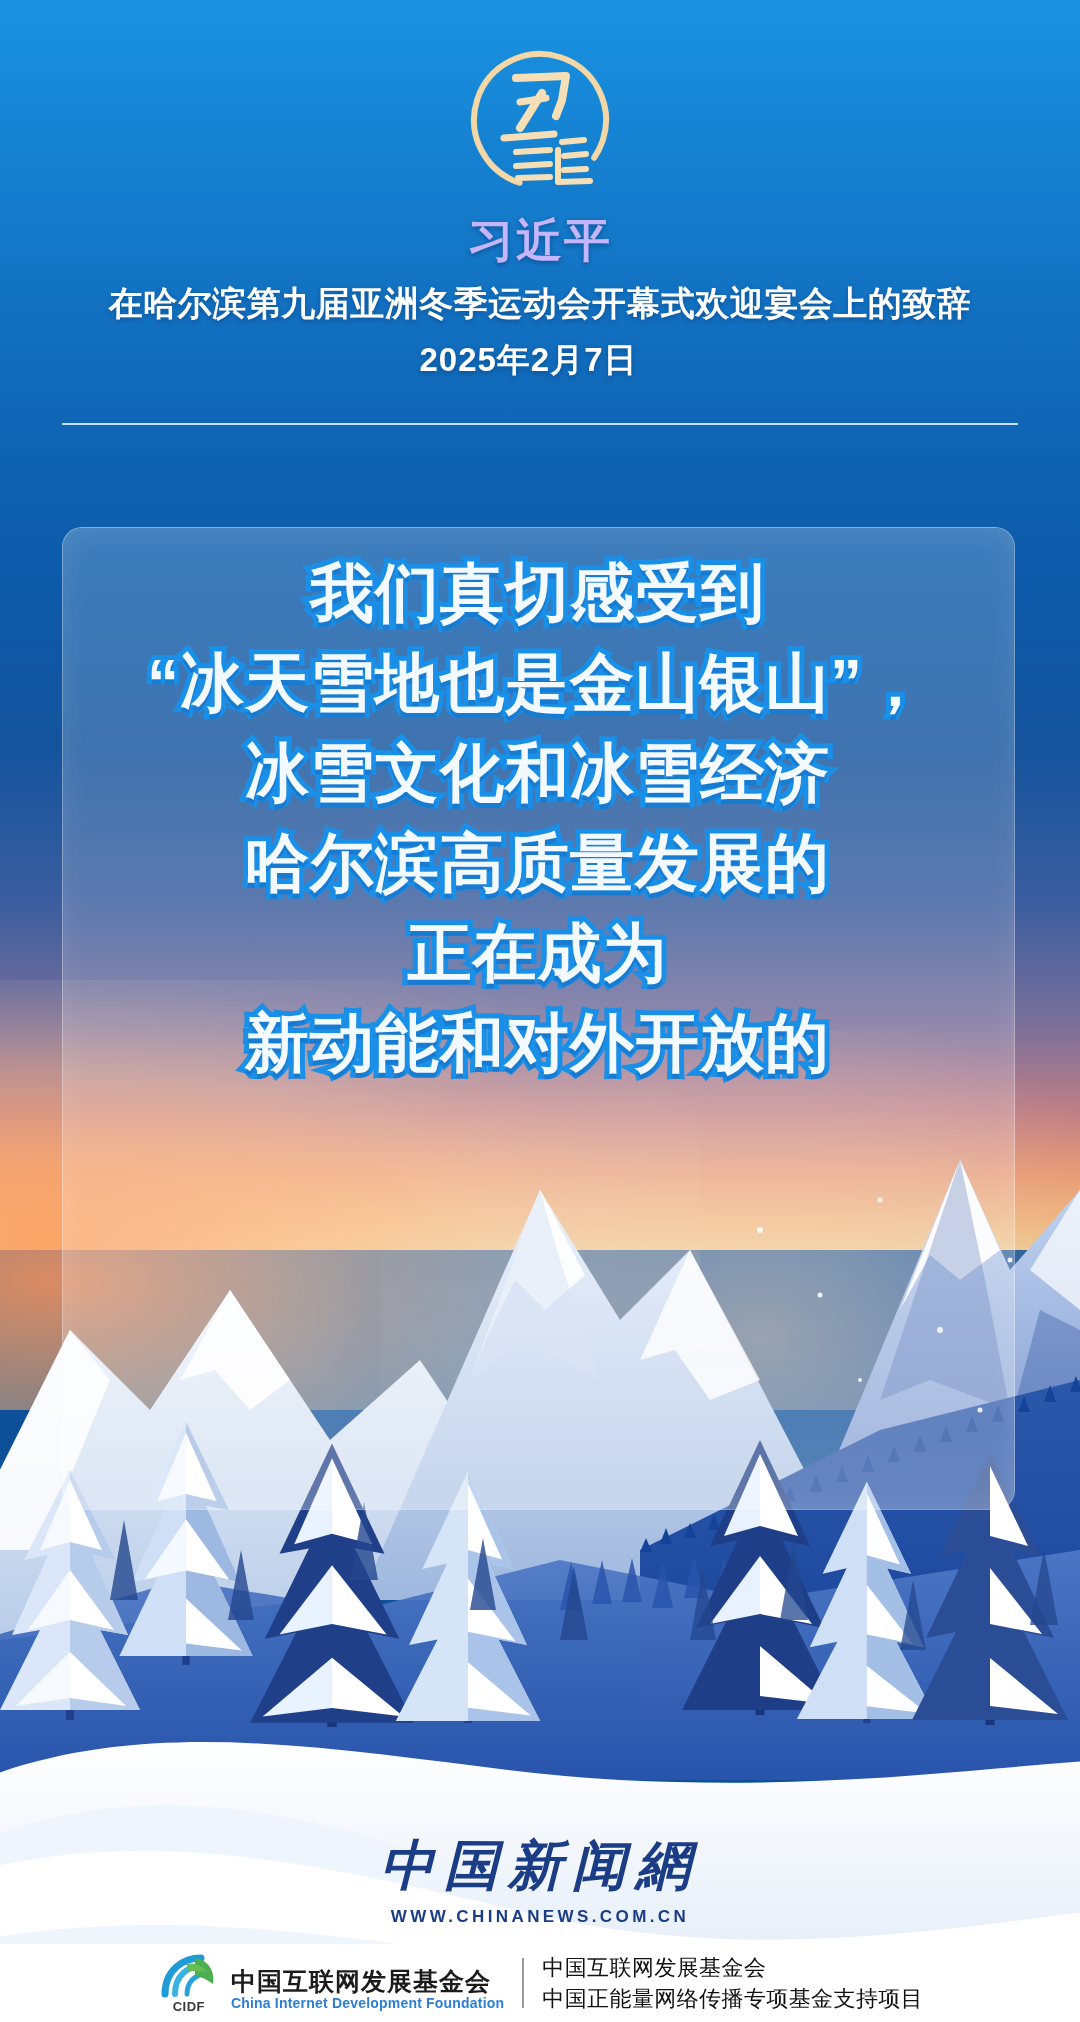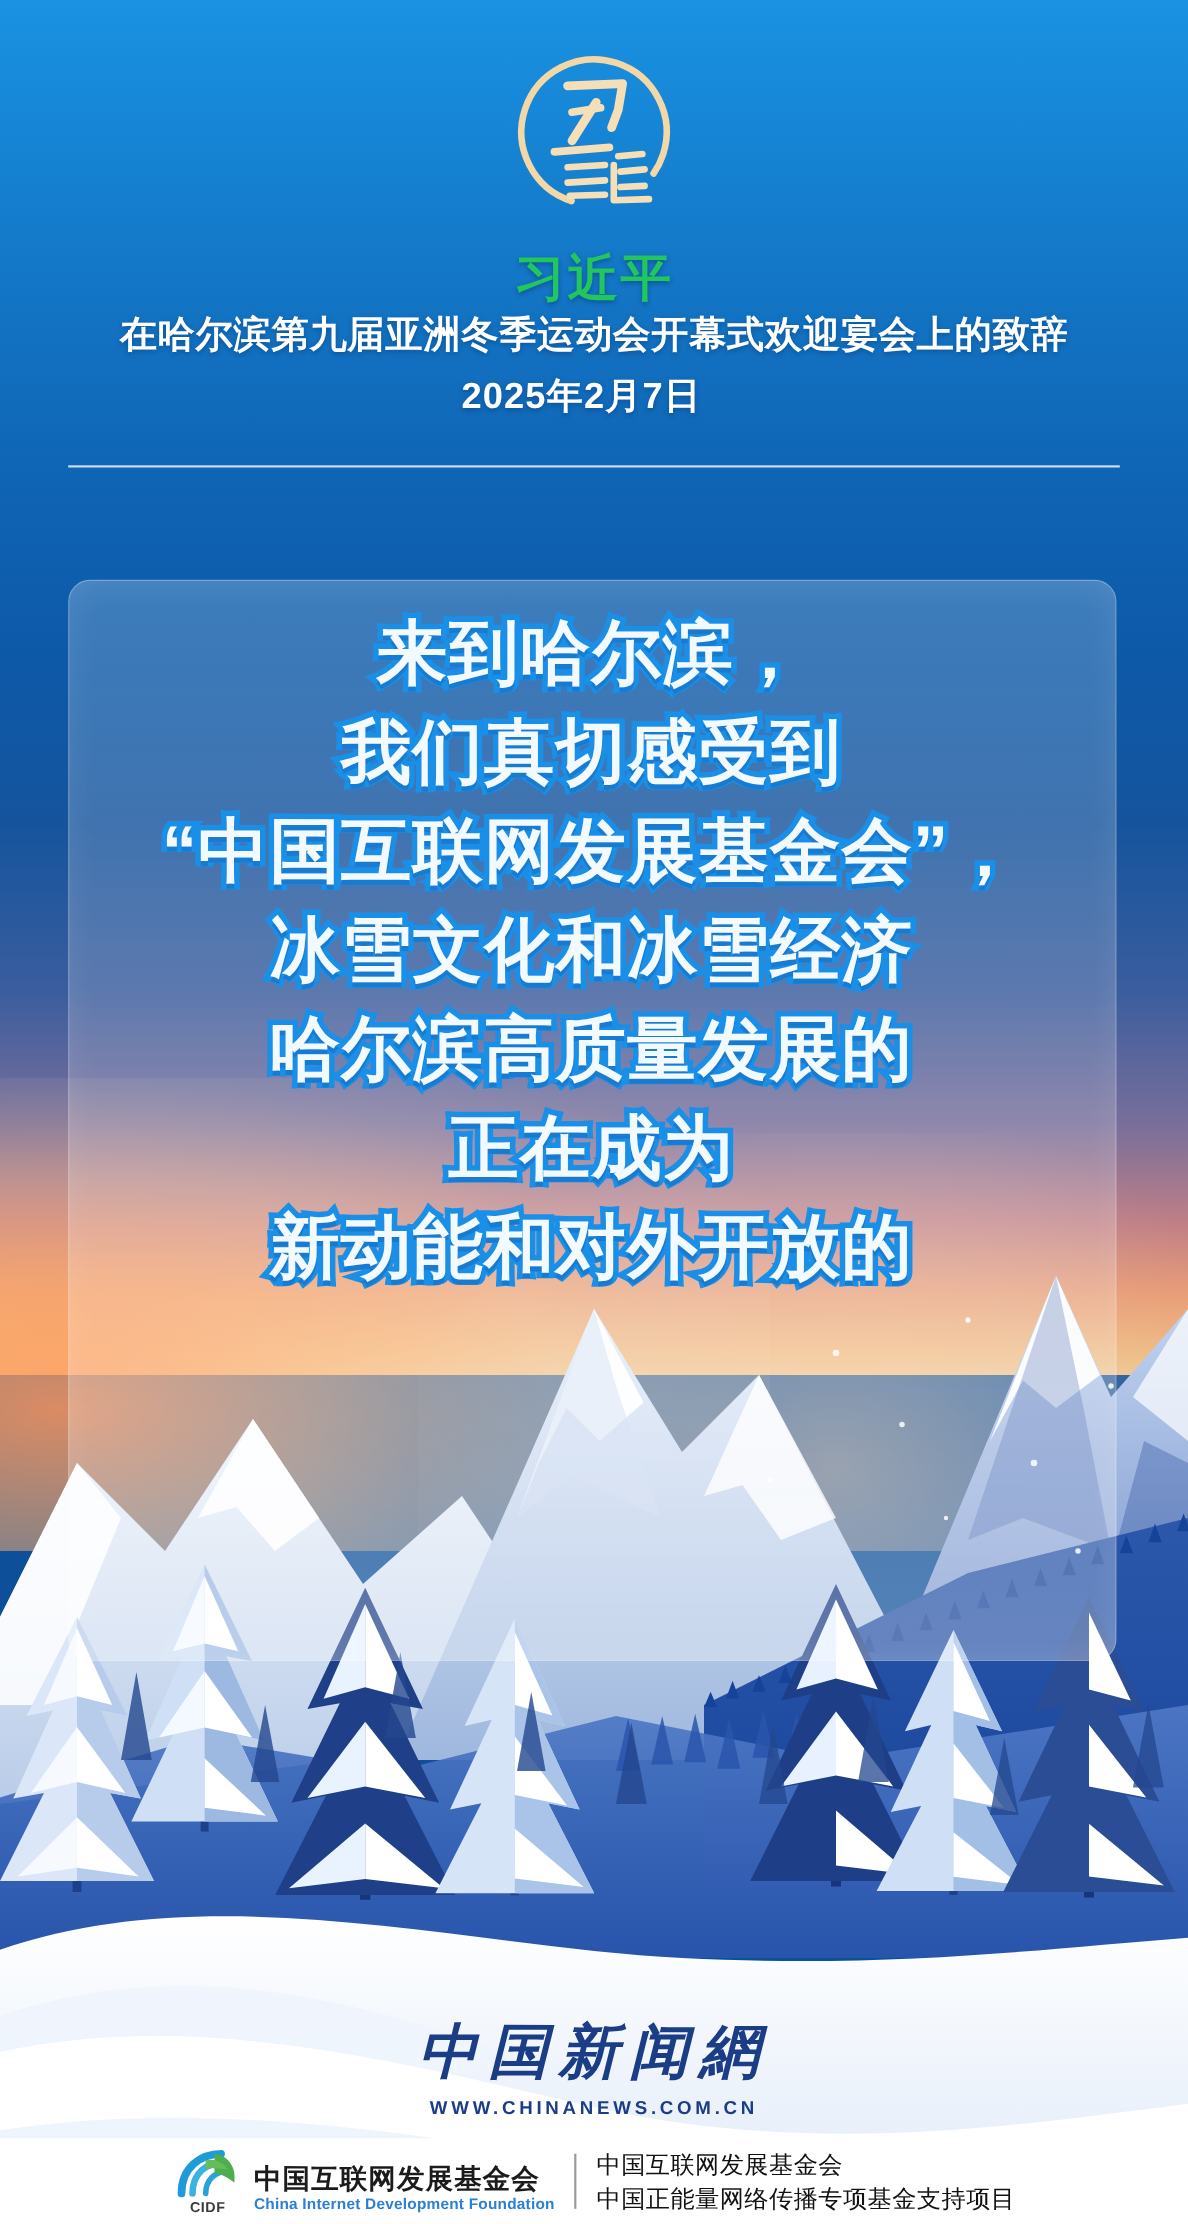--- a/index.html
+++ b/index.html
@@ -49,22 +49,22 @@
   .scene svg{display:block;width:1080px;height:942px;}
 
   
   .seal{position:absolute;left:50%;top:38px;transform:translateX(-50%);
         width:164px;height:164px;}
   .seal svg{display:block;}
 
   
   .hdr{position:absolute;left:0;top:0;width:1080px;text-align:center;}
   .name{
-    position:absolute;left:0;top:222px;width:1080px;
-    font-size:46px;font-weight:bold;color:#22c55e;letter-spacing:2px;
+    position:absolute;left:0;top:210px;width:1080px;
+    font-size:46px;font-weight:bold;color:#c4b5fd;letter-spacing:2px;
     text-shadow:0 2px 5px rgba(0,40,90,.45);
   }
   .subtitle{
     position:absolute;left:0;top:281px;width:1080px;
     font-size:34px;font-weight:bold;color:#ffffff;letter-spacing:.5px;
     text-shadow:0 2px 5px rgba(0,40,90,.40);
   }
   .rule{
     position:absolute;left:62px;top:423px;width:956px;height:2px;
     background:rgba(255,255,255,.78);
@@ -332,23 +332,22 @@
   <div class="hdr">
     <div class="name">习近平</div>
     <div class="subtitle">在哈尔滨第九届亚洲冬季运动会开幕式欢迎宴会上的致辞</div>
     <div class="date" style="top:338px;">2025年2月7日</div>
   </div>
   <div class="rule"></div>
 
   <div class="card"></div>
 
   <div class="quote">
-    <div class="qline">来到哈尔滨，</div>
     <div class="qline">我们真切感受到</div>
-    <div class="qline">“中国互联网发展基金会”，</div>
+    <div class="qline">“冰天雪地也是金山银山”，</div>
     <div class="qline">冰雪文化和冰雪经济</div>
     <div class="qline">哈尔滨高质量发展的</div>
     <div class="qline">正在成为</div>
     <div class="qline">新动能和对外开放的</div>
   </div>
 
   <div class="cnews">
     <div class="cnews-cn">中国新闻網</div>
     <div class="cnews-url">WWW.CHINANEWS.COM.CN</div>
   </div>

